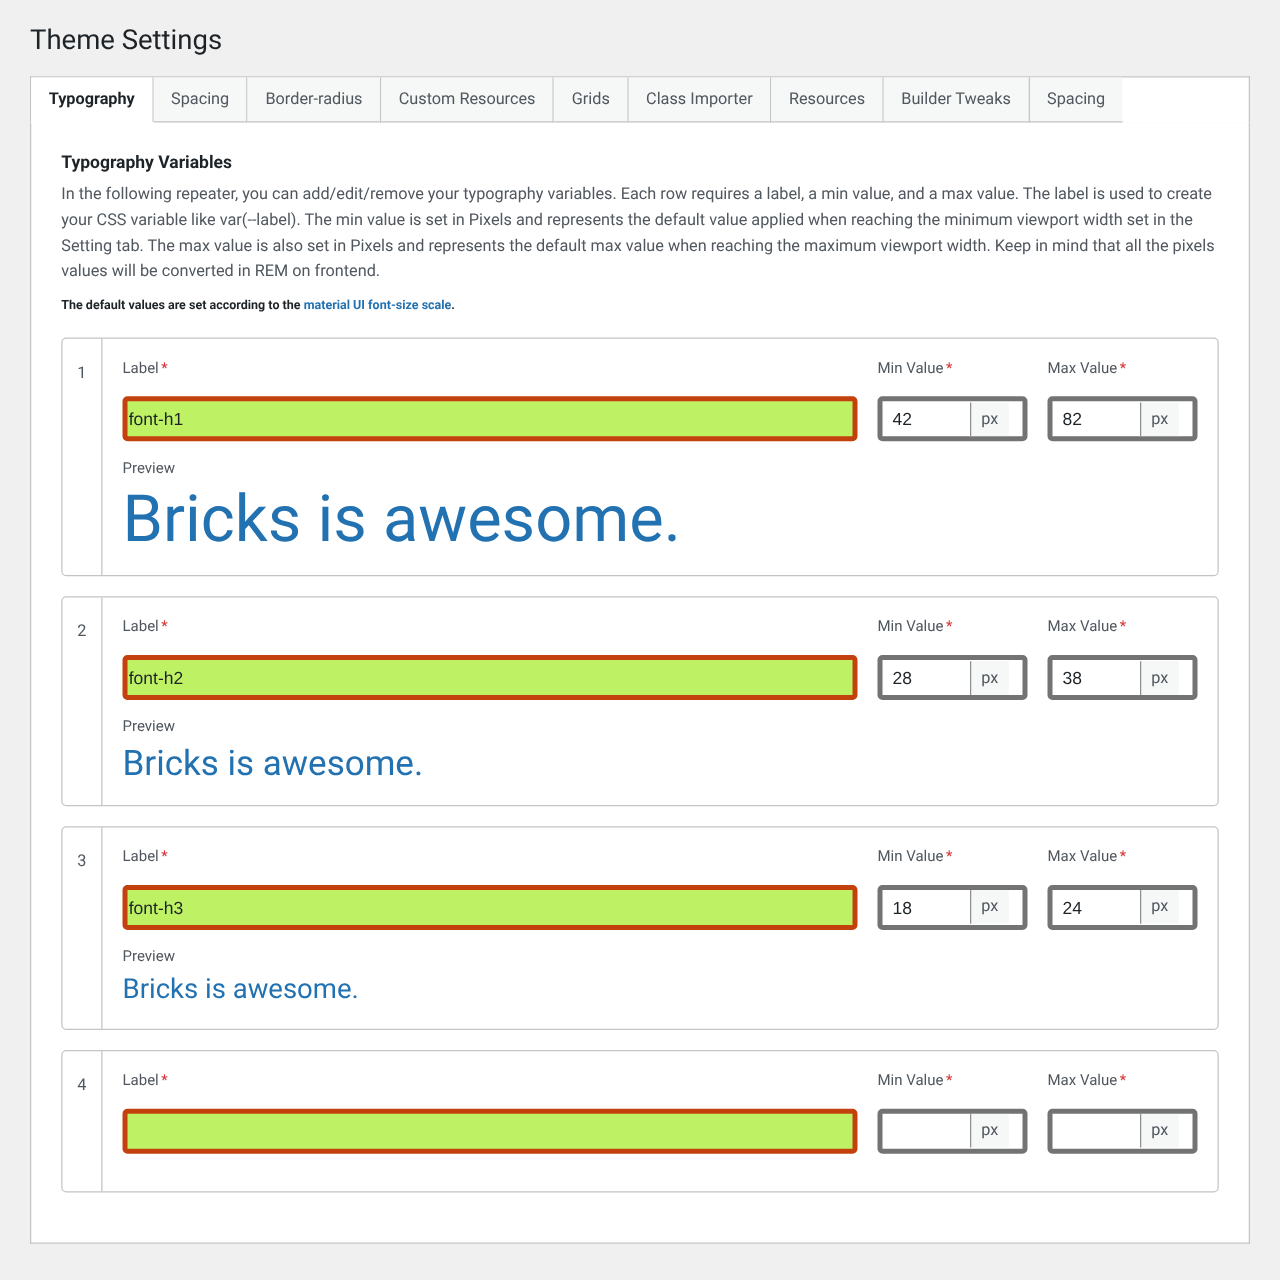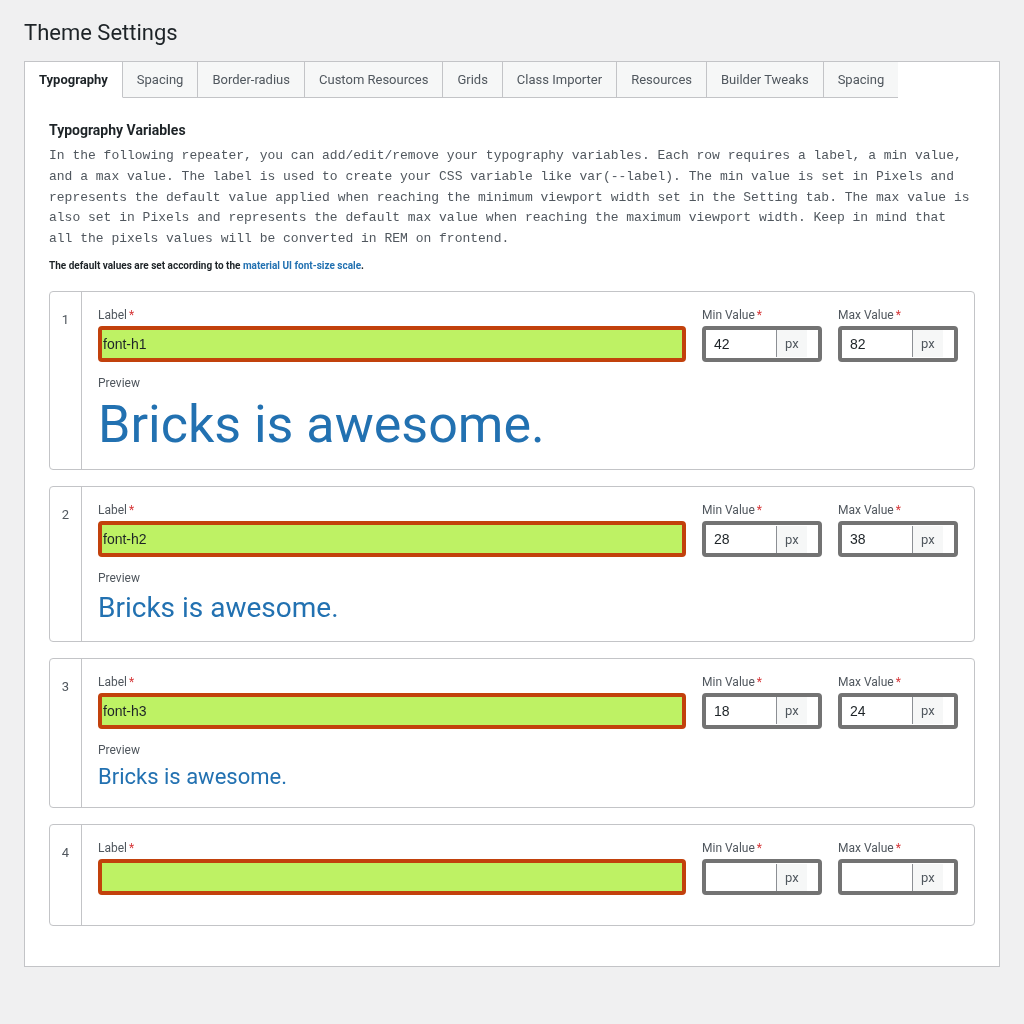--- a/index.html
+++ b/index.html
@@ -58,21 +58,20 @@
       font-size: 14px;
       font-weight: 700;
       color: #1d2327;
       margin-bottom: 8px;
     }
     .section-desc {
       font-size: 13px;
       color: #50575e;
       line-height: 1.6;
       margin-bottom: 10px;
-      font-family: Liberation Mono, monospace;
     }
     .section-note {
       font-size: 10px;
       color: #1d2327;
       margin-bottom: 20px;
     }
     .section-note a {
       color: #2271b1;
       text-decoration: none;
     }
@@ -101,21 +100,21 @@
     }
     .fields-row {
       display: flex;
       gap: 16px;
       align-items: flex-end;
       margin-bottom: 14px;
     }
     .field-group {
       display: flex;
       flex-direction: column;
-      gap: 4px;
+      gap: 16px;
     }
     .field-group.label-field {
       flex: 1;
     }
     .field-group.value-field {
       min-width: 120px;
       justify-content: flex-end;
     }
     .field-label {
       font-size: 12px;

